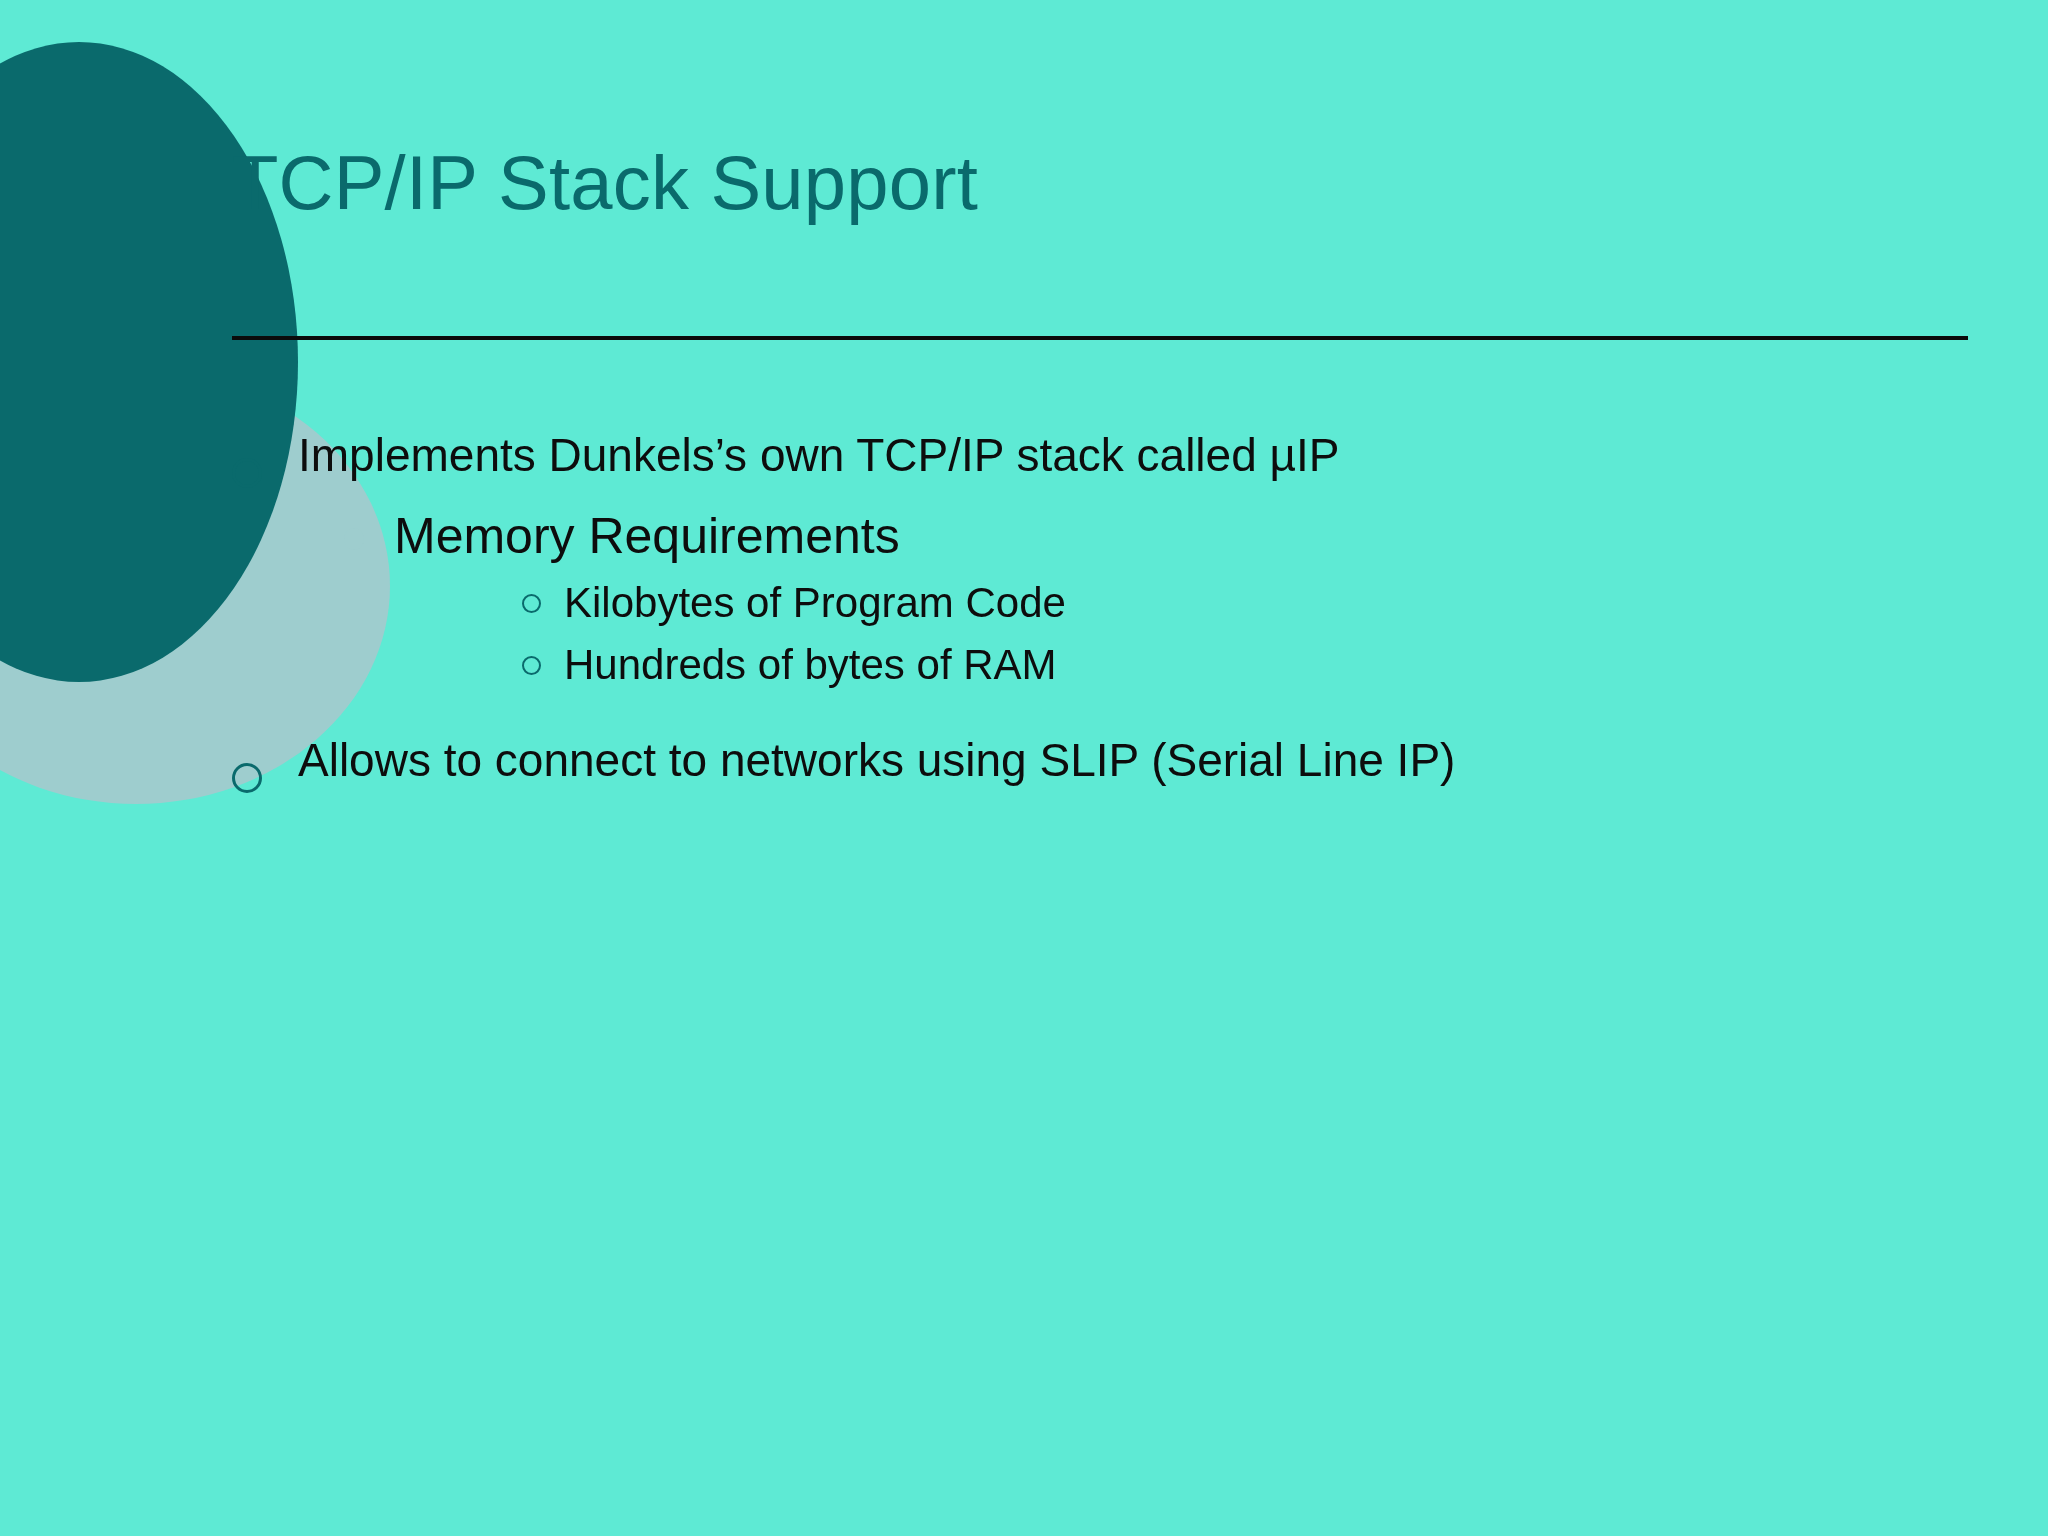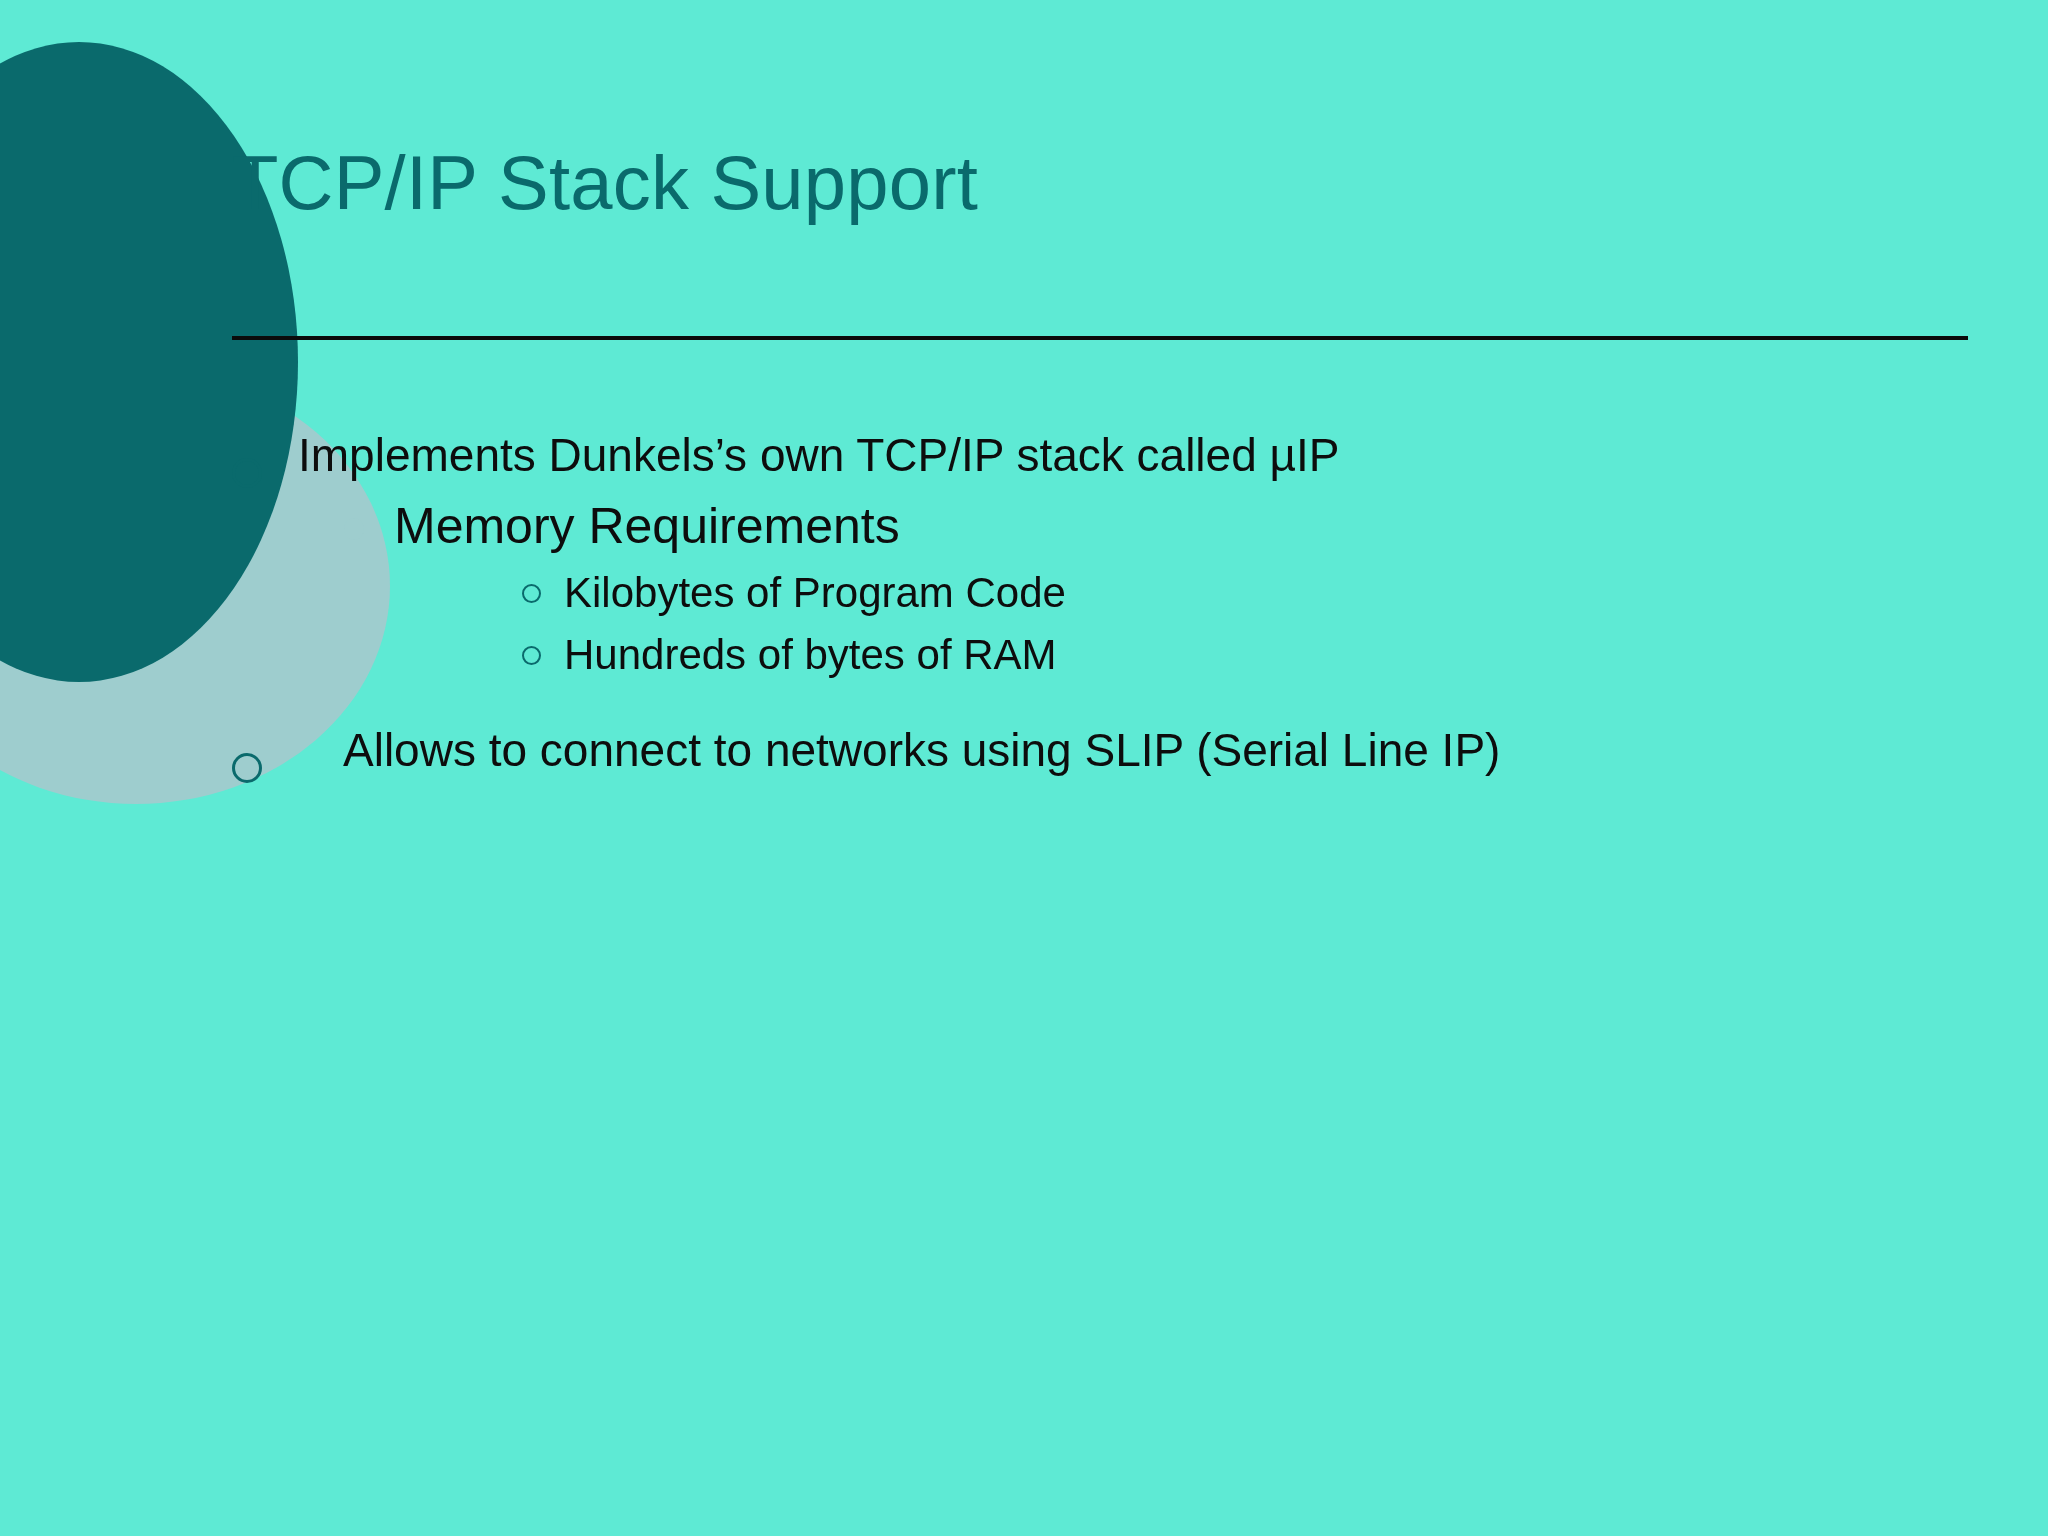--- a/index.html
+++ b/index.html
@@ -117,21 +117,21 @@
   .lvl1 .btext {
     flex: 1 1 auto;
     max-width: 1520px;
   }
 
   
   .lvl2 {
     font-size: 50px;
     line-height: 1.2;
     margin-left: 112px;
-    margin-top: 8px;
+    margin-top: 18px;
     margin-bottom: 6px;
   }
   .lvl2 .marker {
     flex: 0 0 auto;
     width: 50px;
     display: flex;
     justify-content: flex-start;
     padding-top: 22px;
   }
   .marker-dot {
@@ -160,21 +160,20 @@
     display: block;
     width: 19px;
     height: 19px;
     border: 2px solid #0a6a6c;
     border-radius: 50%;
     box-sizing: border-box;
   }
 
   .gap-before-last {
     margin-top: 46px;
-    gap: 45px;
   }
 </style>
 </head>
 <body>
 
 <div class="slide">
 
   <div class="deco-layer">
     <div class="deco-circle-light"></div>
     <div class="deco-circle-dark"></div>

